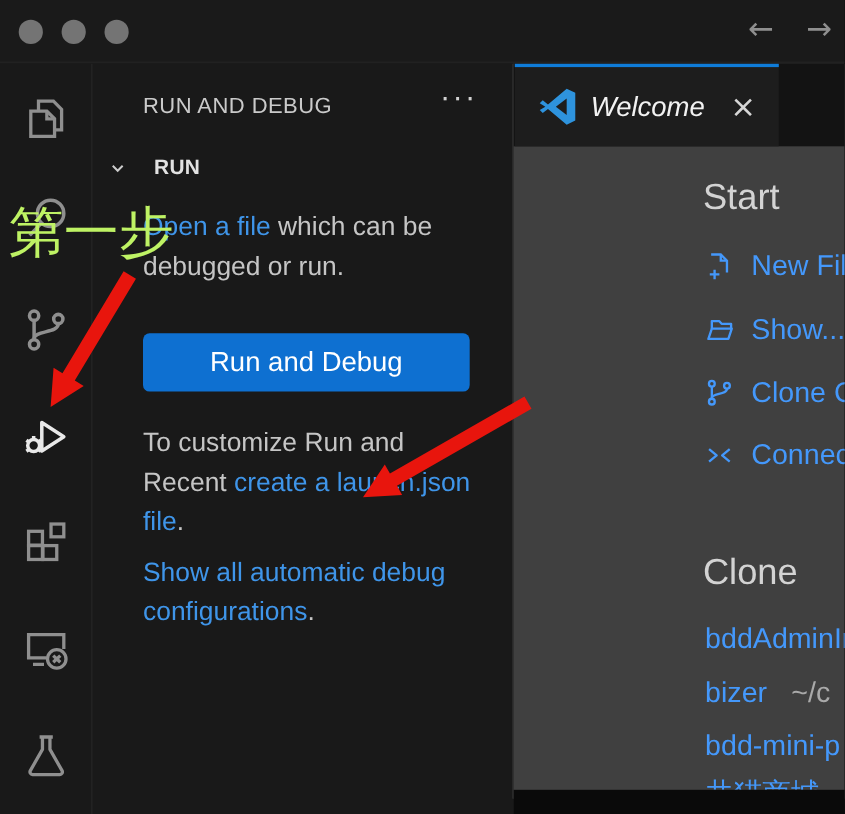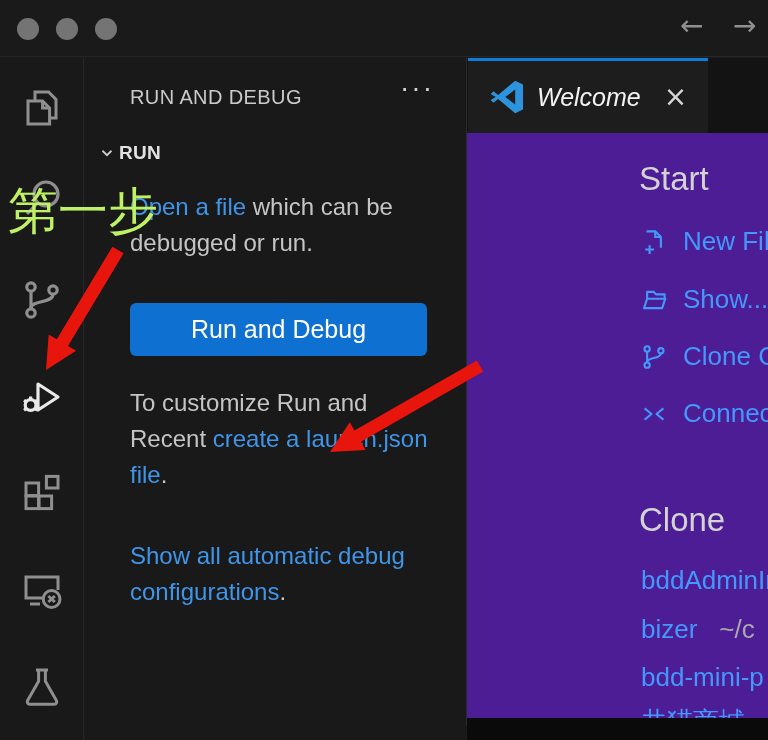--- a/index.html
+++ b/index.html
@@ -18,31 +18,31 @@
   
   .activitybar {
     position:absolute; left:0; top:58px; width:84px; height:682px;
     background:#191919; border-right:1px solid #272727;
   }
   .ab-icon { position:absolute; left:18px; width:48px; height:48px; }
   
   .sidebar { position:absolute; left:85px; top:58px; width:381px; height:682px; background:#191919;text-decoration:underline; }
   .sb-header { position:absolute; left:45px; top:28px; font-size:20px; color:#cacaca; letter-spacing:.4px; }
   .sb-ellipsis { position:absolute; right:32px; top:14px; font-size:28px; letter-spacing:2px; color:#d2d2d2; cursor:default; }
-  .sb-run-row { position:absolute; left:13px; top:84px; display:flex; align-items:center; gap:3px; }
+  .sb-run-row { position:absolute; left:13px; top:84px; display:flex; align-items:center; gap:24px; }
   .sb-run-label { font-size:19px; font-weight:bold; color:#e2e2e2; letter-spacing:.3px; }
   .sb-para { position:absolute; left:45px; width:300px; font-size:24px; line-height:36px; color:#c5c5c5; }
   .sb-link { color:#3f95e9; cursor:pointer; }
   .run-btn {
     position:absolute; left:45px; top:245px; width:297px; height:53px;
     background:#0e70d1; border:none; border-radius:6px;
     color:#ffffff; font-size:25px; font-family:"Liberation Sans", sans-serif; cursor:pointer;
   }
   
-  .editor { position:absolute; left:466px; top:58px; width:302px; height:668px; background:#4c1d95; border-left:1px solid #2b2b2b;padding-left:37px; }
+  .editor { position:absolute; left:466px; top:58px; width:302px; height:668px; background:#404040; border-left:1px solid #2b2b2b;padding-left:37px; }
   .tabbar { position:absolute; left:0; top:0; width:302px; height:75px; background:#131313; }
   .tab {
     position:absolute; left:1px; top:0; width:240px; height:75px; background:#1d1d1d;
     border-top:3px solid #0f7cd9; display:flex; align-items:center; padding-left:22px; gap:13px; cursor:pointer;
   }
   .tab-label { font-size:25px; font-style:italic; color:#f2f2f2; }
   .tab-close { margin-left:10px; font-family:"DejaVu Sans", sans-serif; font-size:28px; color:#d6d6d6; line-height:1; cursor:pointer; }
   .editor-content { position:absolute; left:0; top:75px; width:302px; height:585px; overflow:hidden; }
   .w-heading { position:absolute; left:172px; font-size:33px; color:#d3d3d3; white-space:nowrap; }
   .w-item { position:absolute; left:172px; display:flex; align-items:center; gap:14px; white-space:nowrap; cursor:pointer; }
@@ -119,21 +119,21 @@
       </svg>
       <span class="sb-run-label">RUN</span>
     </div>
 
     <div class="sb-para" style="top:131px"><span class="sb-link">Open a file</span><span> which can be debugged or run.</span></div>
 
     <button class="run-btn">Run and Debug</button>
 
     <div class="sb-para" style="top:327px"><span>To customize Run and Recent </span><span class="sb-link">create a launch.json file</span><span>.</span></div>
 
-    <div class="sb-para" style="top:480px"><span class="sb-link">Show all automatic debug configurations</span><span>.</span></div>
+    <div class="sb-para" style="top:445px"><span class="sb-link">Show all automatic debug configurations</span><span>.</span></div>
   </div>
 
   <div class="editor">
     <div class="tabbar">
       <div class="tab">
         <svg width="34" height="34" viewBox="0 0 100 100">
           <path fill="#2e93dd" d="M74 2 97 13v74L74 98 24 56 10 67 2 59l15-9-15-9 8-8 14 11Z"></path>
           <path fill="#1d1d1d" d="M74 28 45 50l29 22Z"></path>
         </svg>
         <span class="tab-label">Welcome</span>

